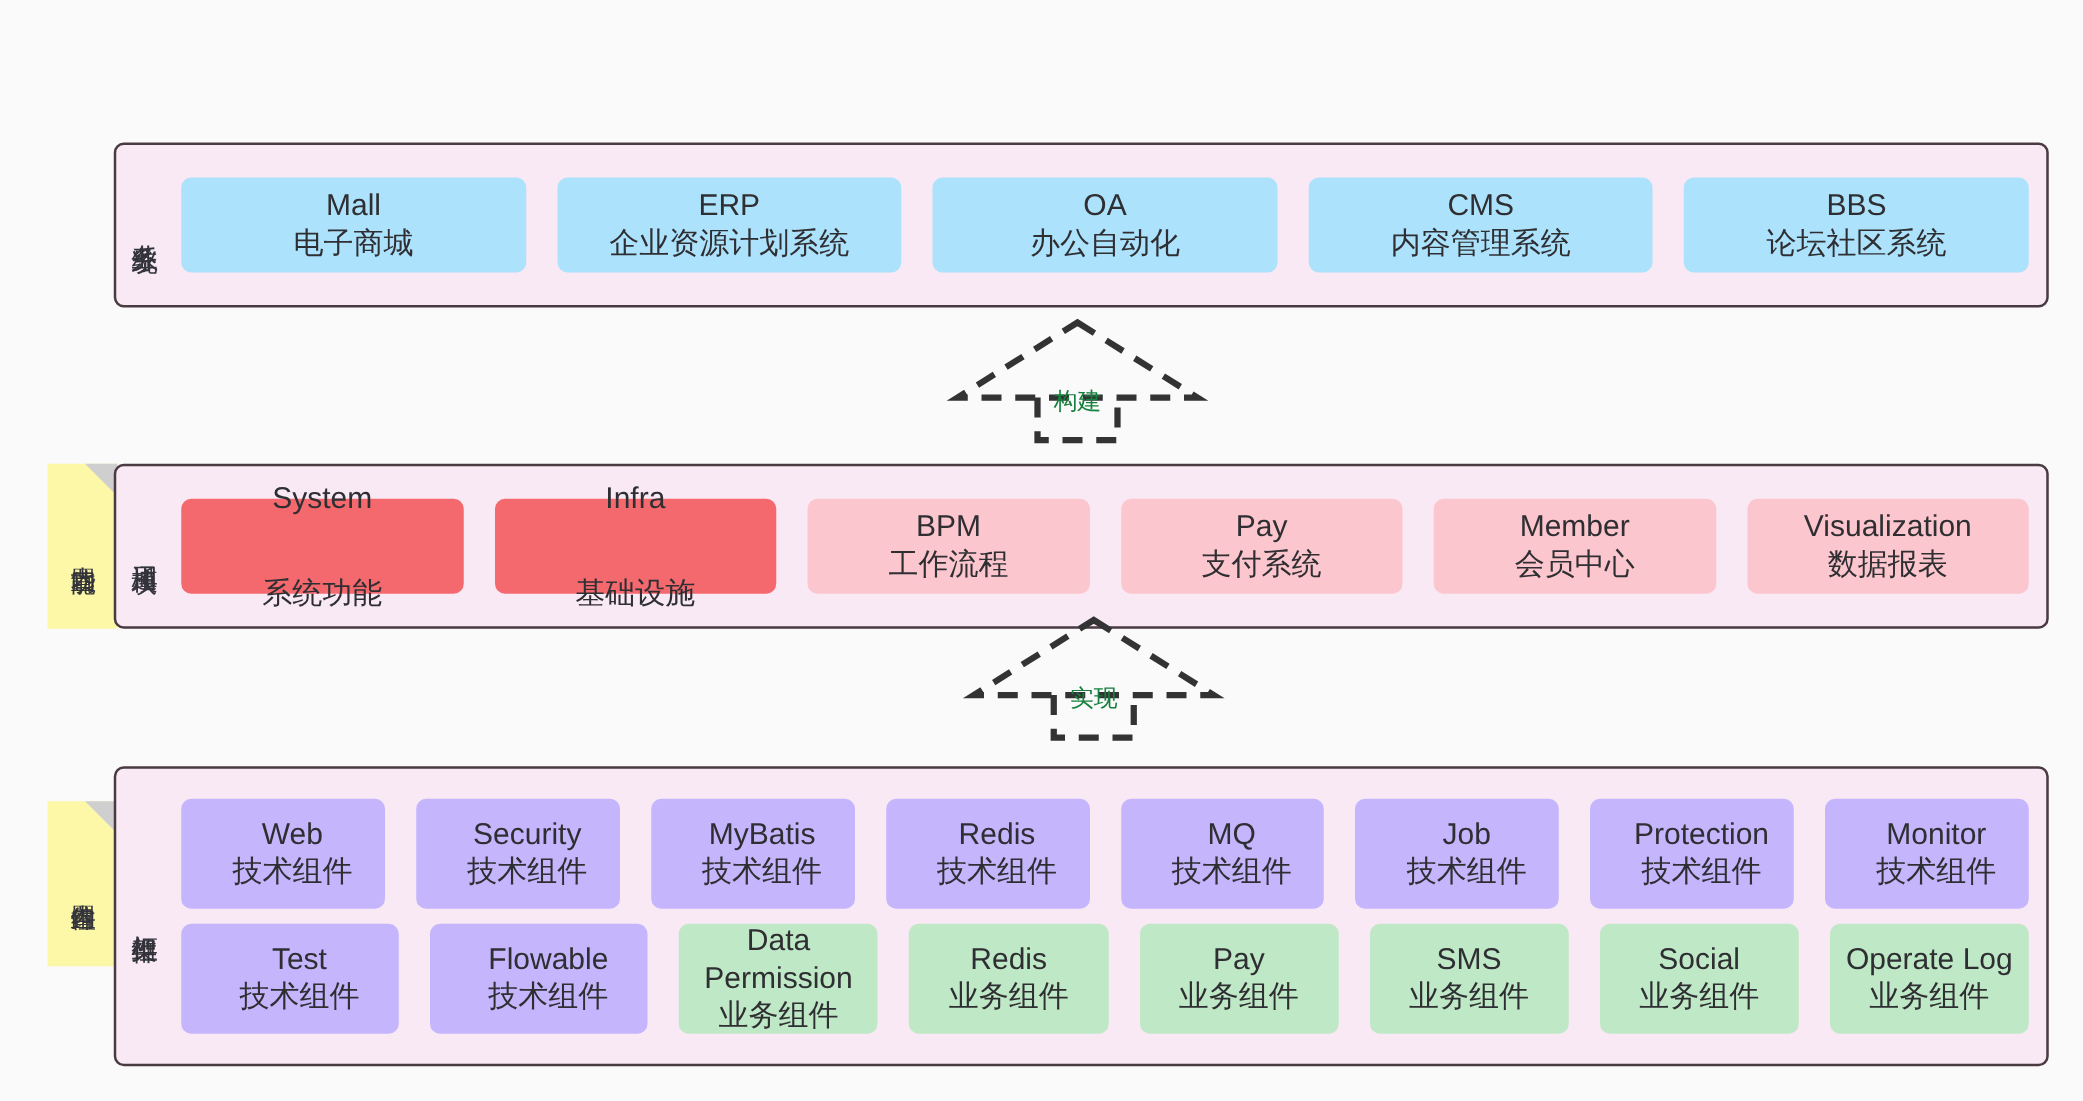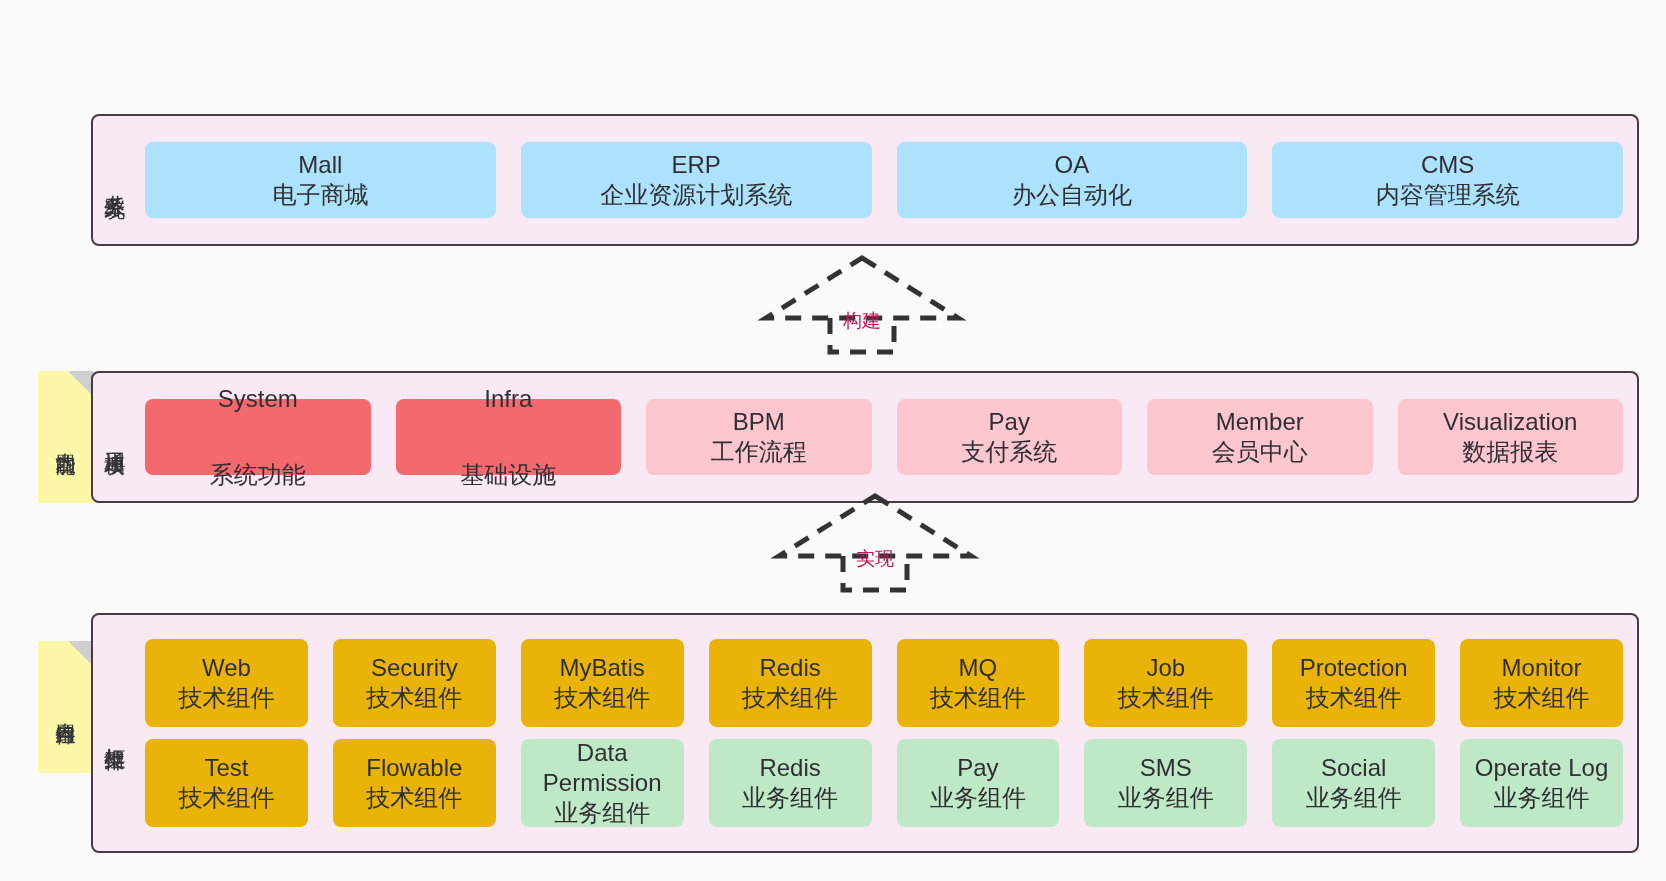--- a/index.html
+++ b/index.html
@@ -69,21 +69,21 @@
     color: #2f2f33;
     padding: 4px 6px;
     box-sizing: border-box;
   }
   .card .t1 { display:block; }
   .card .t2 { display:block; }
 
   .c-blue       { background: #ace2fb; }
   .c-red        { background: #f4696e; gap: 46px; }
   .c-pink       { background: #fbc6cd; }
-  .c-green      { background: #eab308; }
+  .c-green      { background: #c4b5fd; padding-left: 21px; }
   .c-lightgreen { background: #bfe8c6; }
 
   
   #layer-business { left: 91px;  top: 114px; width: 1548px; height: 132px; }
   #layer-business .card { height: 76px; }
 
   #layer-common   { left: 91px;  top: 371px; width: 1548px; height: 132px; }
   #layer-common .card { height: 76px; }
 
   #layer-framework{ left: 91px;  top: 613px; width: 1548px; height: 240px; }
@@ -126,21 +126,21 @@
   }
   #connector-build  { left: 762px; top: 252px; }
   #connector-impl   { left: 775px; top: 490px; }
   .connector svg { display: block; overflow: visible; }
   .connector .conn-label {
     position: absolute;
     left: 0; right: 0;
     bottom: 22px;
     text-align: center;
     font-size: 19px;
-    color: #be185d;
+    color: #15803d;
     pointer-events: none;
   }
 </style>
 </head>
 <body>
 
 <div class="layer" id="layer-business">
   <div class="layer-title">业务系统</div>
   <div class="layer-body">
     <div class="row">
@@ -152,20 +152,24 @@
         <span class="t1">ERP</span>
         <span class="t2">企业资源计划系统</span>
       </div>
       <div class="card c-blue">
         <span class="t1">OA</span>
         <span class="t2">办公自动化</span>
       </div>
       <div class="card c-blue">
         <span class="t1">CMS</span>
         <span class="t2">内容管理系统</span>
+      </div>
+      <div class="card c-blue">
+        <span class="t1">BBS</span>
+        <span class="t2">论坛社区系统</span>
       </div>
     </div>
   </div>
 </div>
 
 <div class="connector" id="connector-build">
   <svg width="200" height="104" viewBox="0 0 200 104" xmlns="http://www.w3.org/2000/svg">
     <path d="M 100 6 L 196 66 L 4 66 Z" fill="none" stroke="#333333" stroke-width="5" stroke-dasharray="16,11"></path>
     <path d="M 68 66 L 68 100 L 132 100 L 132 66" fill="none" stroke="#333333" stroke-width="5" stroke-dasharray="16,11"></path>
   </svg>

